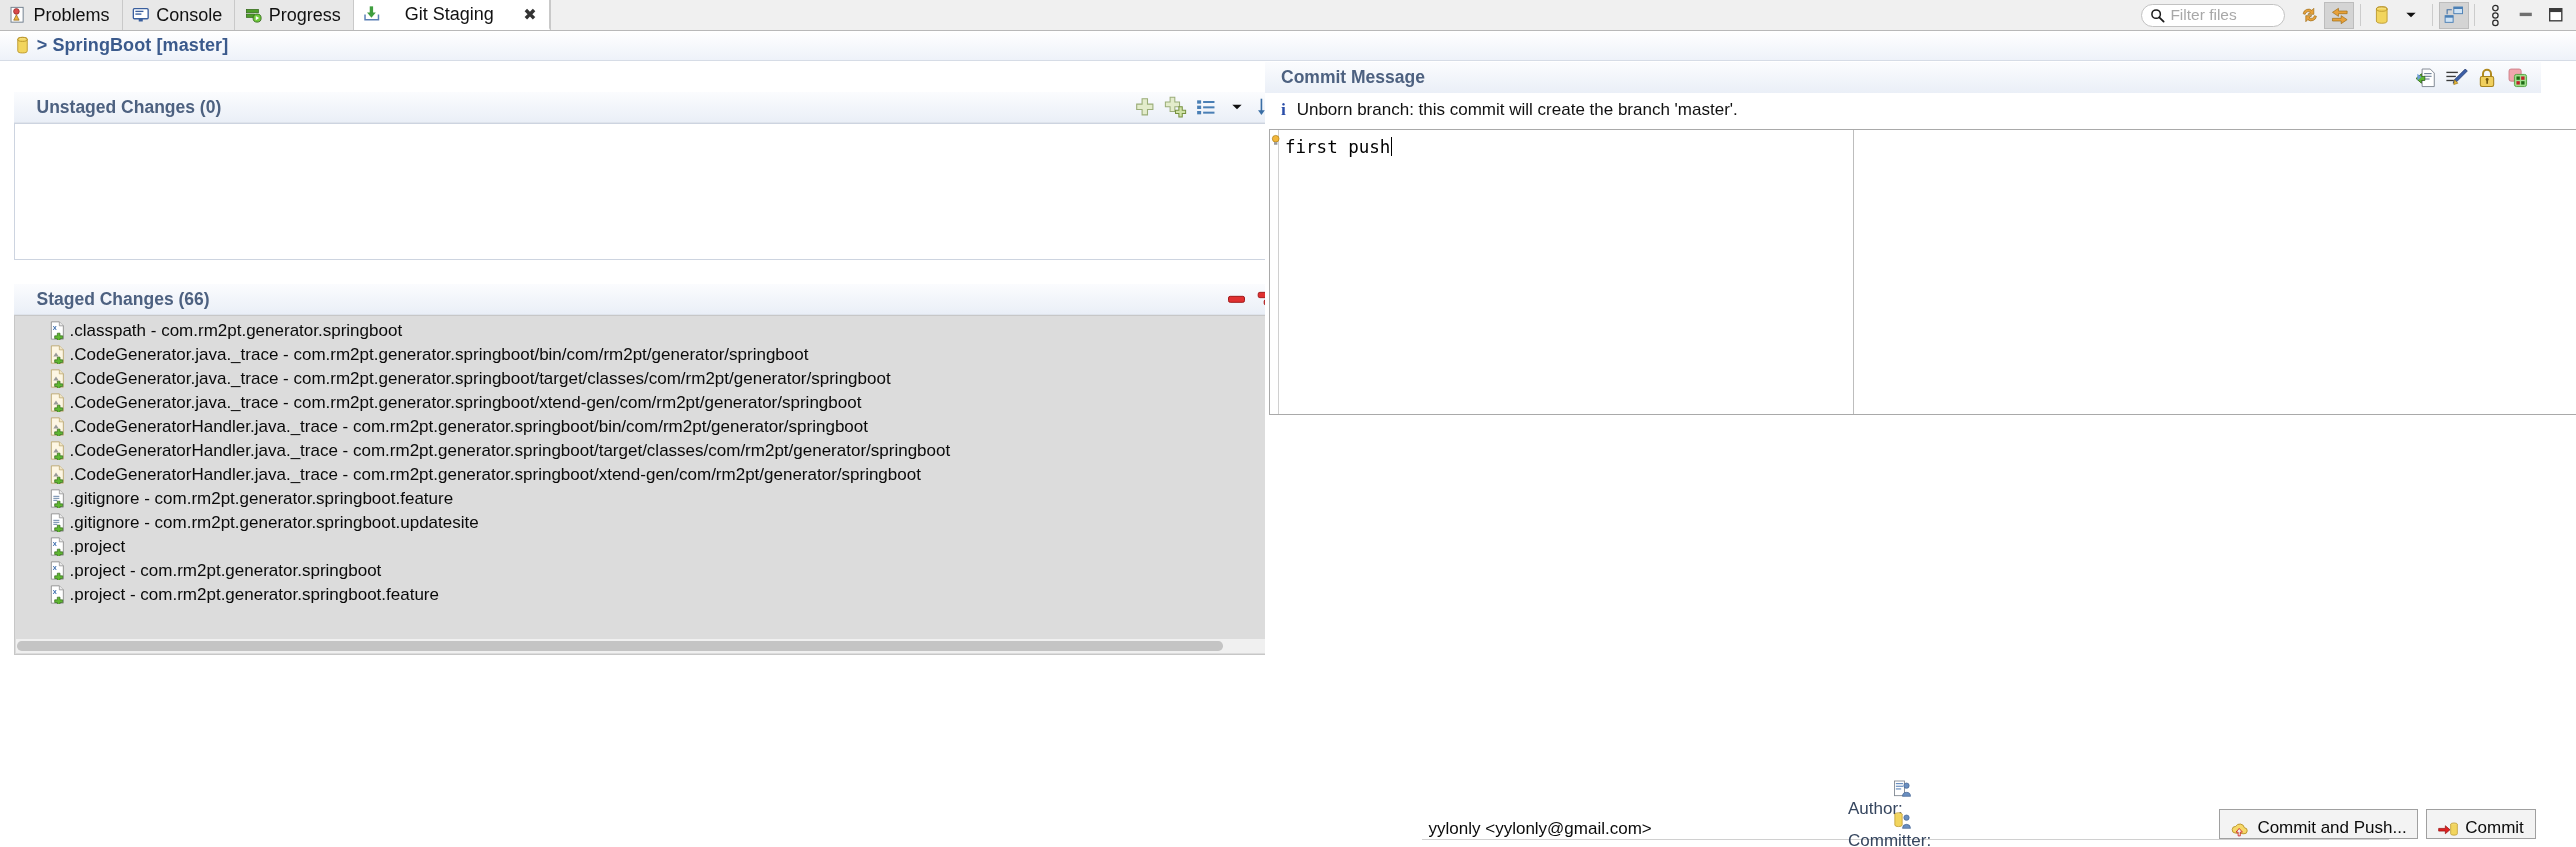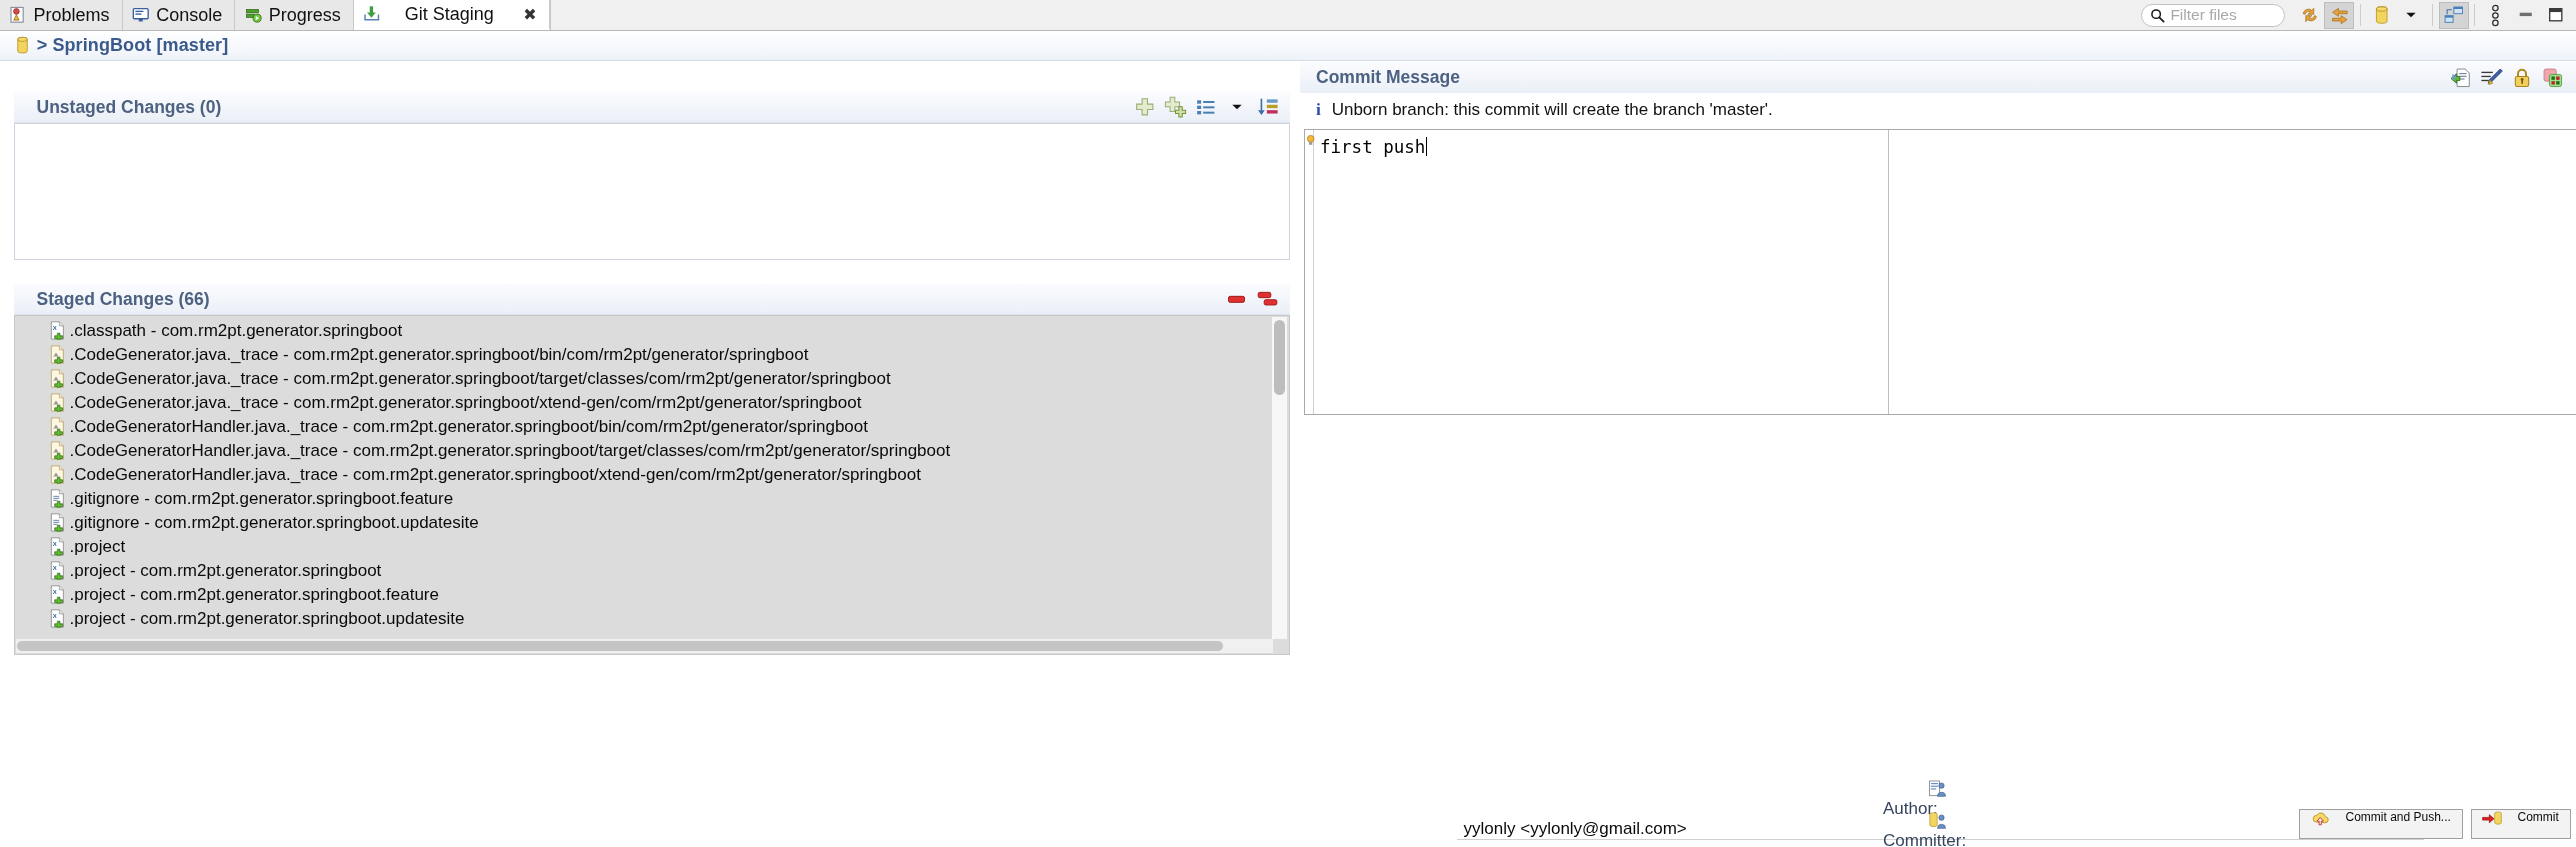--- a/index.html
+++ b/index.html
@@ -61,21 +61,21 @@
   .crumb {
     position: absolute; left: 0; top: 31px; width: 2576px; height: 30px;
     background: linear-gradient(#ffffff, #eef2f9);
     border-bottom: 0.7px solid #d6dce6;
     display: flex; align-items: center; gap: 6.7px; padding-left: 15px;
   }
   .crumb-text { font-size: 18px; font-weight: bold; color: #3b5a8c; letter-spacing: 0.1px;}
 
   
   .left  { position: absolute; left: 0;    top: 62px; width: 1300px; height: 785px; background:#ffffff; }
-  .right { position: absolute; left: 1300px; top: 62px; width: 1276px; height: 785px; background:#ffffff; }
+  .right { position: absolute; left: 1265px; top: 62px; width: 1276px; height: 785px; background:#ffffff; }
   .vsplit{ position:absolute; left:1297px; top:62px; width:2.7px; height:785px; background:#e6e6e6; }
 
   
   .sec-head {
     height: 31px; display: flex; align-items: center;
     background: linear-gradient(#fbfcfe, #eaeff7);
     padding: 0 8px 0 23px;
     border-bottom: 0.7px solid #dfe4ec;
     position: relative;
   }
@@ -127,22 +127,22 @@
 
   
   .ident { position:absolute; left: 4px; width: 1266px; height: 30px; display:flex; align-items:center;flex-direction:column; }
   .ident-label { font-size: 17px; color:#35455e; width: 108px; }
   .ident-field { margin-left: 6.7px; width: 967px; height: 27px; background:#ffffff;
                  border-bottom: 0.7px solid #d0d0d0; display:flex; align-items:center;
                  font-size: 17px; color:#0a0a0a; padding-left: 6.7px; text-align: center; }
 
   .btnrow { position:absolute; right: 5.4px; bottom: 8px; display:flex; gap: 8px; }
   .btn { height: 30px; border:0.7px solid #a0a0a0; background:#f3f3f3;
-         display:flex; align-items:flex-start; gap:15px; padding: 0 10.8px;
-         font-size: 12px; color:#0a0a0a; }
+         display:flex; align-items:flex-end; gap:7px; padding: 0 10.8px;
+         font-size: 17px; color:#0a0a0a; }
 
   .icn { display:inline-block; line-height:0; flex:0 0 auto; }
 </style>
 </head>
 <body>
 
 <div class="tabbar">
 
   <div class="tab">
     <span class="icn">
@@ -489,31 +489,20 @@
             <svg width="16" height="19" viewBox="0 0 24 28" style="font-size:25px">
               <path d="M2 1 h12 l6 6 v20 h-18 z" fill="#ffffff" stroke="#8a8a8a" stroke-width="1.3"></path>
               <path d="M14 1 v6 h6" fill="#e9e9e9" stroke="#8a8a8a" stroke-width="1.1"></path>
               <text x="4" y="14" font-size="9" fill="#2f63a8" font-family="Liberation Sans, sans-serif" font-weight="bold">X</text>
               <path d="M11 18 h4 v4 h4 v4 h-4 v4 h-4 v-4 h-4 v-4 h4 z" fill="#5fb832" stroke="#2f6417" stroke-width="1"></path>
             </svg>
           </span>
           <span>.project - com.rm2pt.generator.springboot.feature</span>
         </div>
 
-        <div class="filerow">
-          <span class="icn">
-            <svg width="16" height="19" viewBox="0 0 24 28" style="font-size:25px">
-              <path d="M2 1 h12 l6 6 v20 h-18 z" fill="#ffffff" stroke="#8a8a8a" stroke-width="1.3"></path>
-              <path d="M14 1 v6 h6" fill="#e9e9e9" stroke="#8a8a8a" stroke-width="1.1"></path>
-              <text x="4" y="14" font-size="9" fill="#2f63a8" font-family="Liberation Sans, sans-serif" font-weight="bold">X</text>
-              <path d="M11 18 h4 v4 h4 v4 h-4 v4 h-4 v-4 h-4 v-4 h4 z" fill="#5fb832" stroke="#2f6417" stroke-width="1"></path>
-            </svg>
-          </span>
-          <span>.project - com.rm2pt.generator.springboot.updatesite</span>
-        </div>
 
       </div>
 
       <div class="vscroll">
         <div class="vthumb"></div>
       </div>
       <div class="hscroll">
         <div class="hthumb"></div>
       </div>
     </div>

